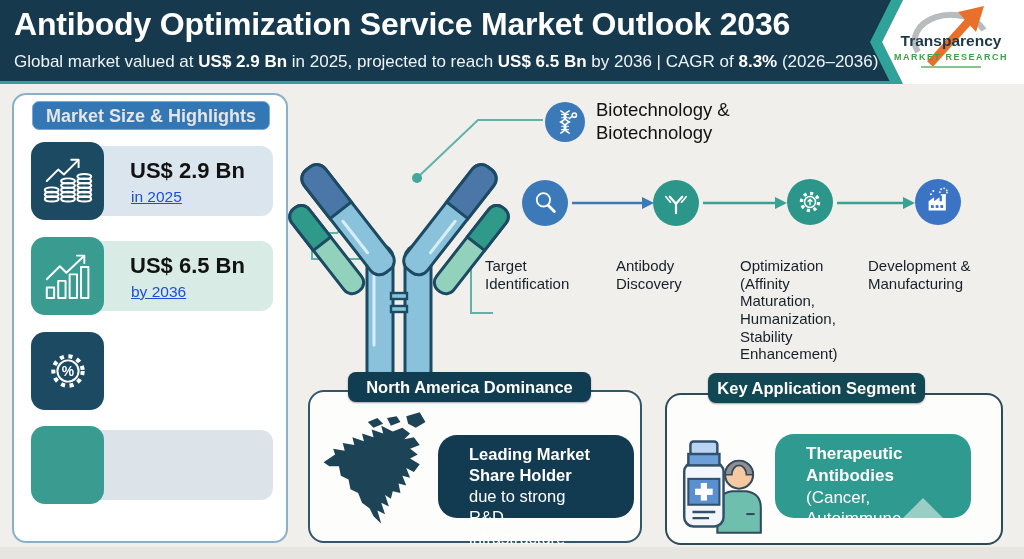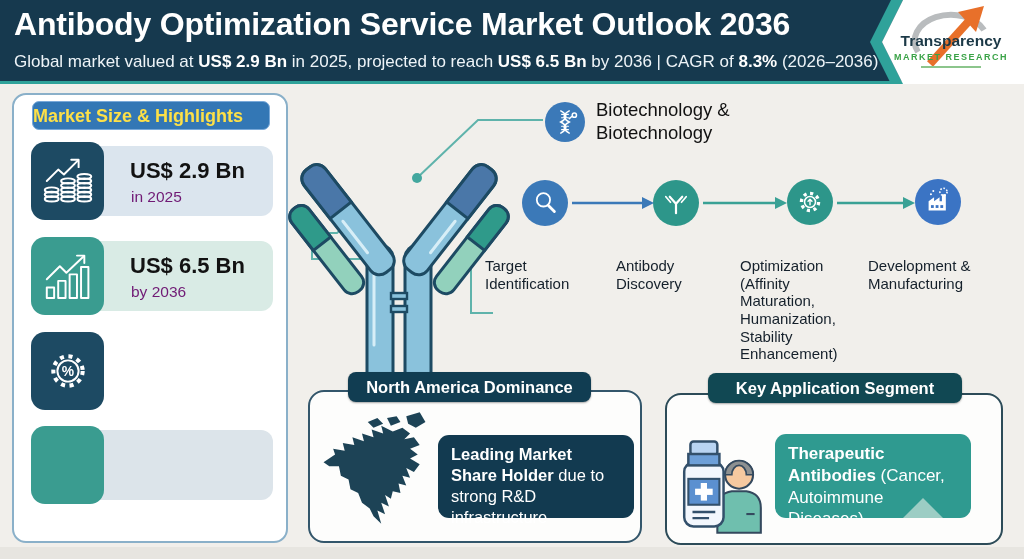--- a/index.html
+++ b/index.html
@@ -13,40 +13,40 @@
   .header-sub{left:14px;top:52px;color:#eef4f8;font-size:17px;white-space:nowrap;}
   .header-sub b{font-weight:bold;color:#fff;}
   .logo-wedge{right:0;top:0;width:170px;height:84px;}
   .logo-box{right:8px;top:2px;width:130px;height:80px;}
   .logo-line1{left:0;top:30px;width:130px;text-align:center;color:#1c3947;font-size:15.5px;font-weight:bold;}
   .logo-line2{left:0;top:50px;width:130px;text-align:center;color:#3aa347;font-size:9px;font-weight:bold;letter-spacing:1.5px;}
   .logo-rule{left:35px;top:64px;width:60px;height:2px;background:#8cc58c;}
   
   .sidebar{left:12px;top:93px;width:276px;height:450px;background:#fff;border:2px solid #8ab0c9;border-radius:14px;box-sizing:border-box;}
   .sidebar-title{left:18px;top:6px;width:238px;height:29px;border-radius:7px;border:1px solid #79a9d9;
-                 color:#fde047;font-size:18px;font-weight:bold;line-height:29px;box-sizing:border-box;}
+                 color:#e5e5e5;font-size:18px;font-weight:bold;text-align:center;line-height:29px;box-sizing:border-box;}
   .card{left:17px;width:242px;height:78px;}
   .pill{left:3px;top:4px;width:239px;height:70px;border-radius:12px;}
   .tile{left:0;top:0;width:73px;height:78px;border-radius:14px;}
   .card-value{left:96px;top:12px;font-size:22px;font-weight:bold;color:#121212;white-space:nowrap;}
-  .card-caption{left:97px;top:42px;font-size:15.5px;color:#701a75;white-space:nowrap;}
+  .card-caption{left:97px;top:42px;font-size:15.5px;color:#1d4ed8;white-space:nowrap;text-decoration:underline;}
   
   .circle{border-radius:50%;display:flex;align-items:center;justify-content:center;}
   .c46{width:46px;height:46px;}
   .c40{width:40px;height:40px;}
   .biotech-label{left:596px;top:99px;font-size:18.5px;color:#111;line-height:1.22;white-space:pre-line;}
   .step-label{top:238px;font-size:15px;color:#15202b;line-height:1.18;text-align:left;white-space:pre-line;margin-top:19px;}
   
   .panel{background:#fdfdfc;border-radius:16px;box-sizing:border-box;}
   .panel-na{left:308px;top:390px;width:334px;height:153px;border:2.5px solid #33566b;}
   .panel-app{left:665px;top:393px;width:338px;height:152px;border:2.5px solid #2c4b58;}
   .tab{height:30px;border-radius:8px;color:#fff;font-weight:bold;font-size:16.5px;text-align:center;line-height:30px;box-shadow:0 1px 2px rgba(0,0,0,.35);}
   .tab-na{left:348px;top:372px;width:243px;}
-  .tab-app{left:708px;top:373px;width:254px;}
-  .hl-box{border-radius:11px;color:#fff;font-size:16.5px;line-height:1.28;padding:9px 13px;box-sizing:border-box;}
+  .tab-app{left:708px;top:373px;width:217px;}
+  .hl-box{border-radius:19px;color:#fff;font-size:16.5px;line-height:1.28;padding:9px 31px;box-sizing:border-box;}
   .hl-box b{font-weight:bold;}
   .hl-na{left:438px;top:435px;width:196px;height:83px;}
   .hl-app{left:775px;top:434px;width:196px;height:84px;font-size:17px;overflow:hidden;}
   .app-corner{right:28px;bottom:0;width:0;height:0;border-left:20px solid transparent;border-right:20px solid transparent;border-bottom:20px solid #9ccdc4;}
   .bottom-strip{left:0;bottom:0;width:1024px;height:12px;background:#e7e5e0;}
 </style>
 </head>
 <body>
 
 <div class="abs header" style="background-color: rgb(22, 57, 78);">

